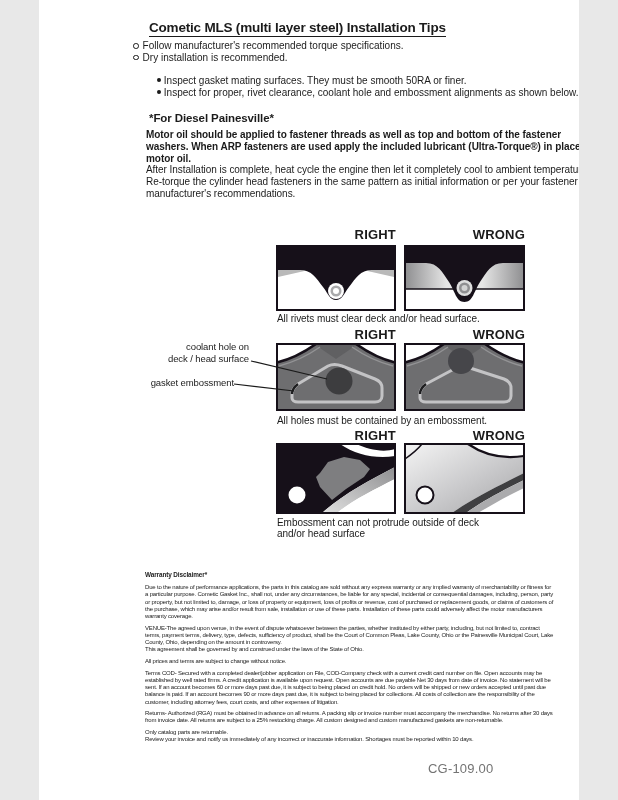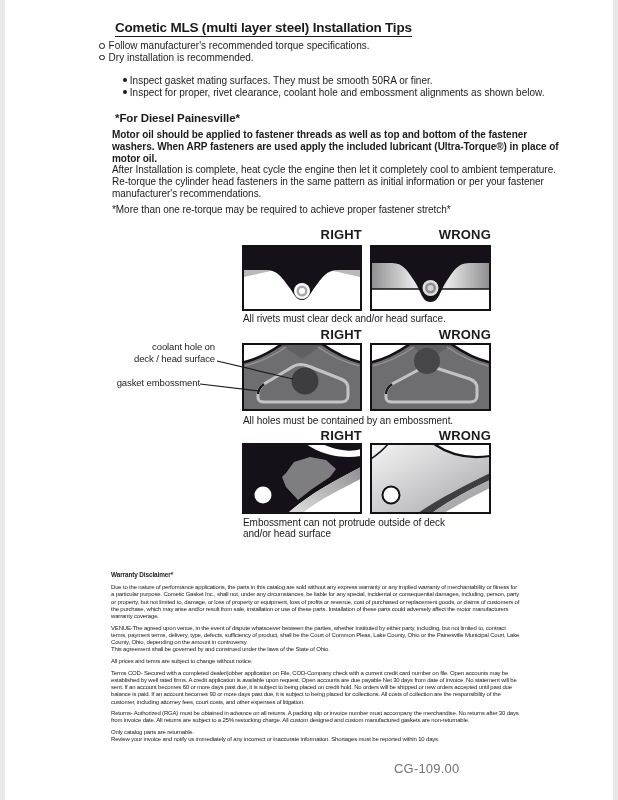--- a/index.html
+++ b/index.html
@@ -1,17 +1,17 @@
 <!DOCTYPE html>
 <html><head>
 <meta charset="utf-8">
 <style>
   html,body{margin:0;padding:0;background:#e8e8e8;}
   #page{
-    position:relative;width:608px;height:800px;background:#ffffff;
+    position:relative;width:540px;height:800px;background:#ffffff;
     font-family:"Liberation Sans","DejaVu Sans",sans-serif;color:#1b1b1b;
     overflow:hidden;margin:0 auto;
   }
   .abs{position:absolute;}
   
   .title{left:110px;top:20px;font-size:13.5px;font-weight:bold;letter-spacing:-0.2px;
          border-bottom:1.6px solid #1b1b1b;padding-bottom:1px;}
   
   .tips{left:94px;top:40px;font-size:10px;line-height:11.6px;}
   .tips .row{display:flex;align-items:flex-start;}
@@ -66,21 +66,20 @@
       </div>
     <div class="row">
         <span class="fbullet"></span>
         <span>Inspect for proper, rivet clearance, coolant hole and embossment alignments as shown below.</span>
       </div>
   </div>
 
   <div class="abs h2">*For Diesel Painesville*</div>
   <div class="abs para p1">Motor oil should be applied to fastener threads as well as top and bottom of the fastener washers. When ARP fasteners are used apply the included lubricant (Ultra-Torque®) in place of motor oil.</div>
   <div class="abs para p2">After Installation is complete, heat cycle the engine then let it completely cool to ambient temperature. Re-torque the cylinder head fasteners in the same pattern as initial information or per your fastener manufacturer's recommendations.</div>
-  <div class="abs para note">*More than one re-torque may be required to achieve proper fastener stretch*</div>
 
   <div class="abs dlabel" style="left:237px;top:227px;">RIGHT</div>
   <div class="abs dlabel" style="left:365px;top:227px;width:121px;">WRONG</div>
 
   <svg class="abs dbox" style="left:237px;top:245px;" width="120" height="66" viewBox="0 0 120 66">
     <rect x="1" y="1" width="118" height="64" fill="#ffffff" stroke="#161019" stroke-width="2"></rect>
     <polygon points="2,25 33,25 2,32" fill="#b9b9b9"></polygon>
     <polygon points="118,25 87,25 118,32" fill="#b9b9b9"></polygon>
     <path d="M1,1 H119 V25 H96 C84,25 80,33 73,42 C67,50 66,55 60,55 C54,55 53,50 47,42 C40,33 36,25 24,25 H1 Z" fill="#161019"></path>
     <circle cx="60" cy="46" r="8" fill="#ffffff"></circle>

